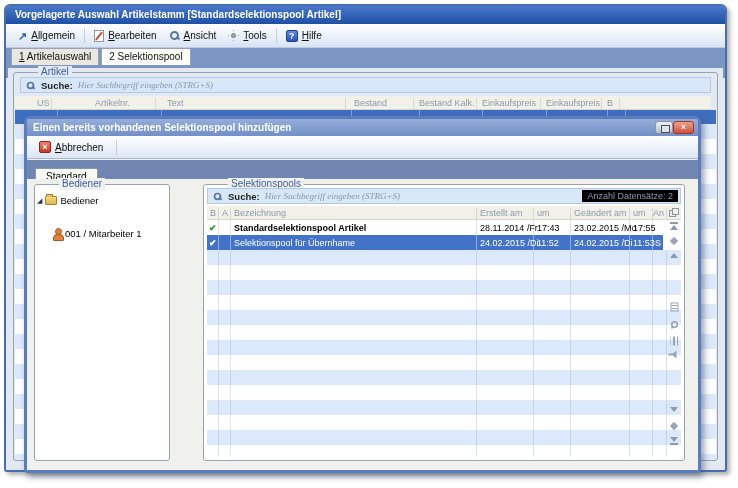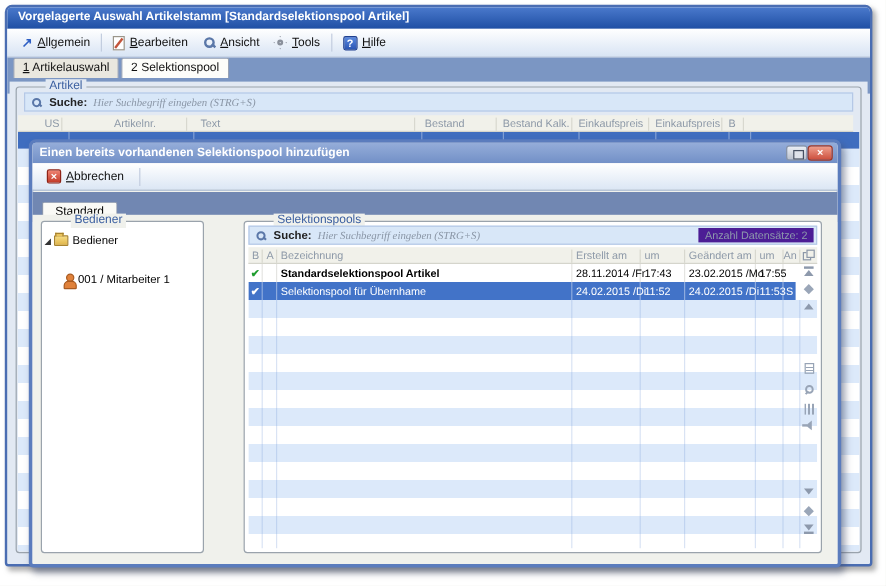--- a/index.html
+++ b/index.html
@@ -85,21 +85,21 @@
   .bed-box { left:7px; top:5px; width:136px; bottom:9px; background:#fff; }
   .tree-row { position:absolute; left:2px; right:2px; height:15px; display:flex; align-items:center; gap:3px;
       font-size:9.5px; color:#000; }
   .tree-indent { width:12px; flex:0 0 auto; }
   .tree-sel { background:#2e5cb8; color:#fff; padding:1px 3px; }
 
   .pools-box { left:176px; right:13px; top:5px; bottom:9px; background:#fff; }
   .pools-search { position:absolute; left:3px; right:3px; top:3px; height:16px; background:#d8e7f8;
       border:1px solid #b5c8e6; display:flex; align-items:center; padding:0 4px; gap:5px; }
   .count-box { position:absolute; right:2px; top:1px; bottom:1px; display:flex; align-items:center;
-      background:#4c1d95; padding:0 5px; font-size:9px; color:#8d99ac; }
+      background:#000000; padding:0 5px; font-size:9px; color:#8d99ac; }
   .pools-header { position:absolute; left:3px; right:3px; top:21px; height:14px; background:#f1f1ea;
       border-bottom:1px solid #d5d5cc; font-size:9px; color:#8d99a8;
       background-image:
       linear-gradient(#d8d8cf,#d8d8cf),linear-gradient(#d8d8cf,#d8d8cf),linear-gradient(#d8d8cf,#d8d8cf),
       linear-gradient(#d8d8cf,#d8d8cf),linear-gradient(#d8d8cf,#d8d8cf),linear-gradient(#d8d8cf,#d8d8cf),
       linear-gradient(#d8d8cf,#d8d8cf),linear-gradient(#d8d8cf,#d8d8cf);
       background-repeat:no-repeat; background-size:1px 11px;
       background-position:11px 2px,23px 2px,269px 2px,326px 2px,363px 2px,422px 2px,445px 2px,459px 2px; }
   .pools-header span { position:absolute; top:2px; white-space:nowrap; }
   .pools-rows { position:absolute; left:3px; right:3px; top:35px; bottom:3px; background:#fff; overflow:hidden; }

